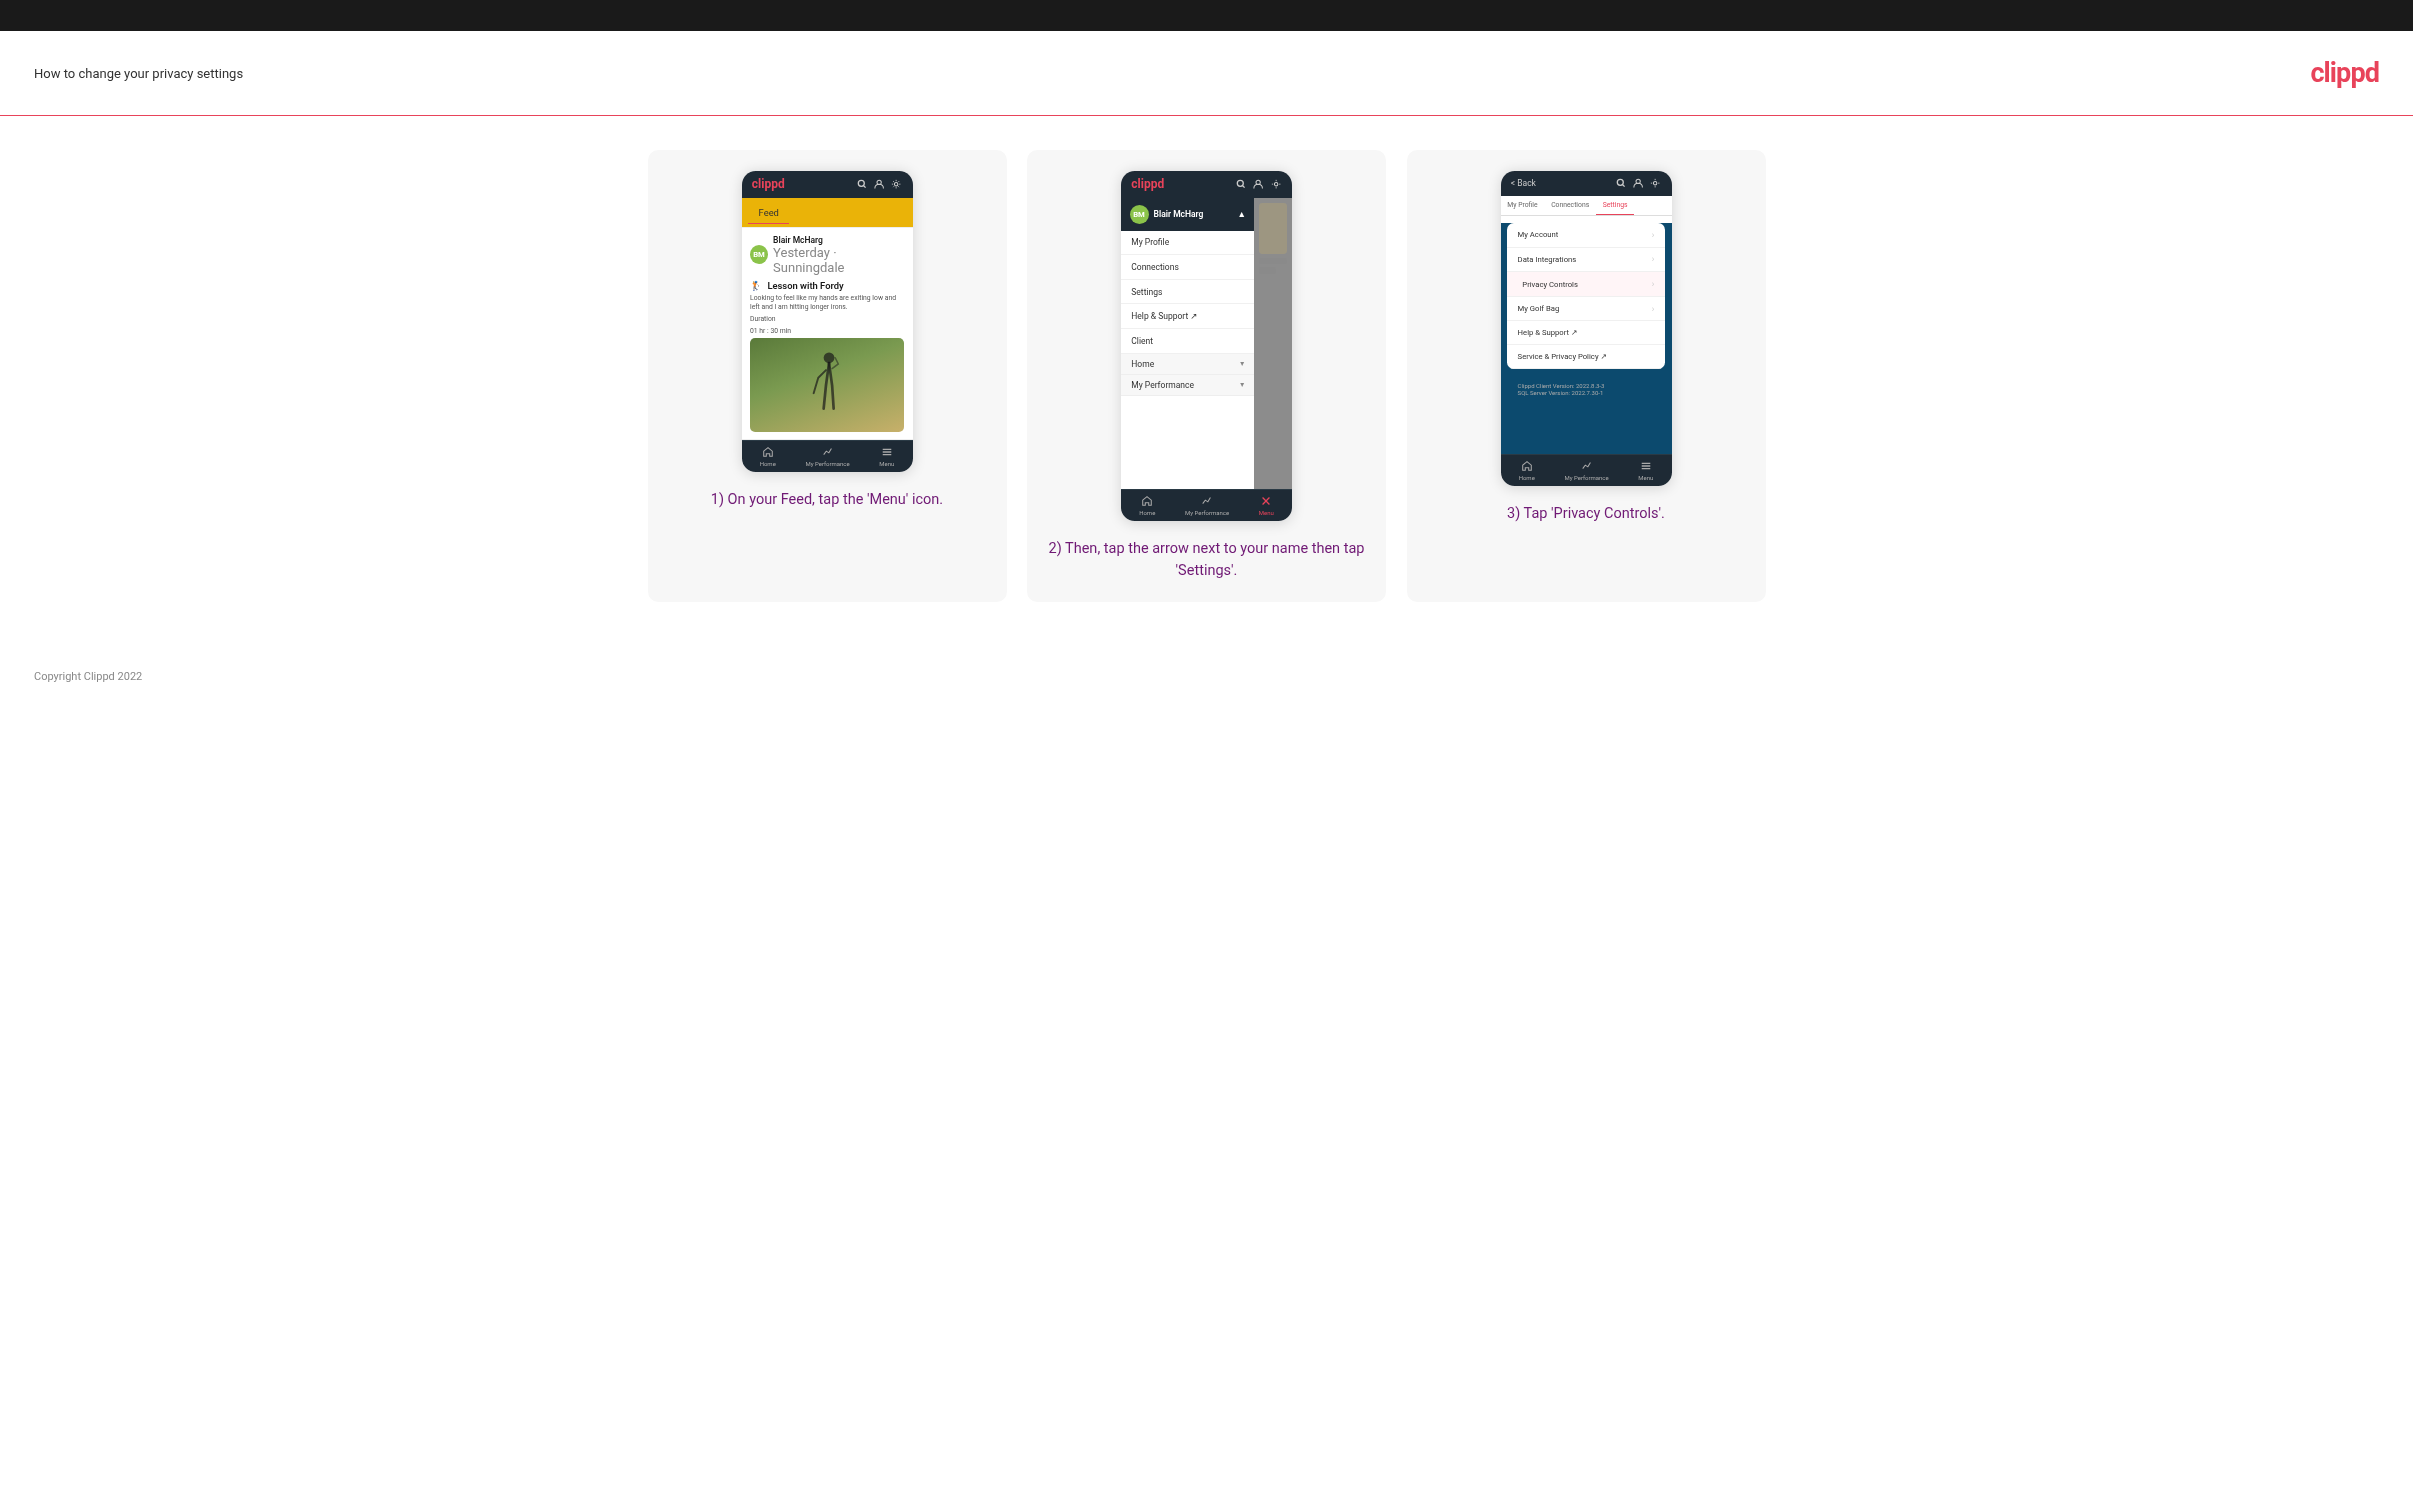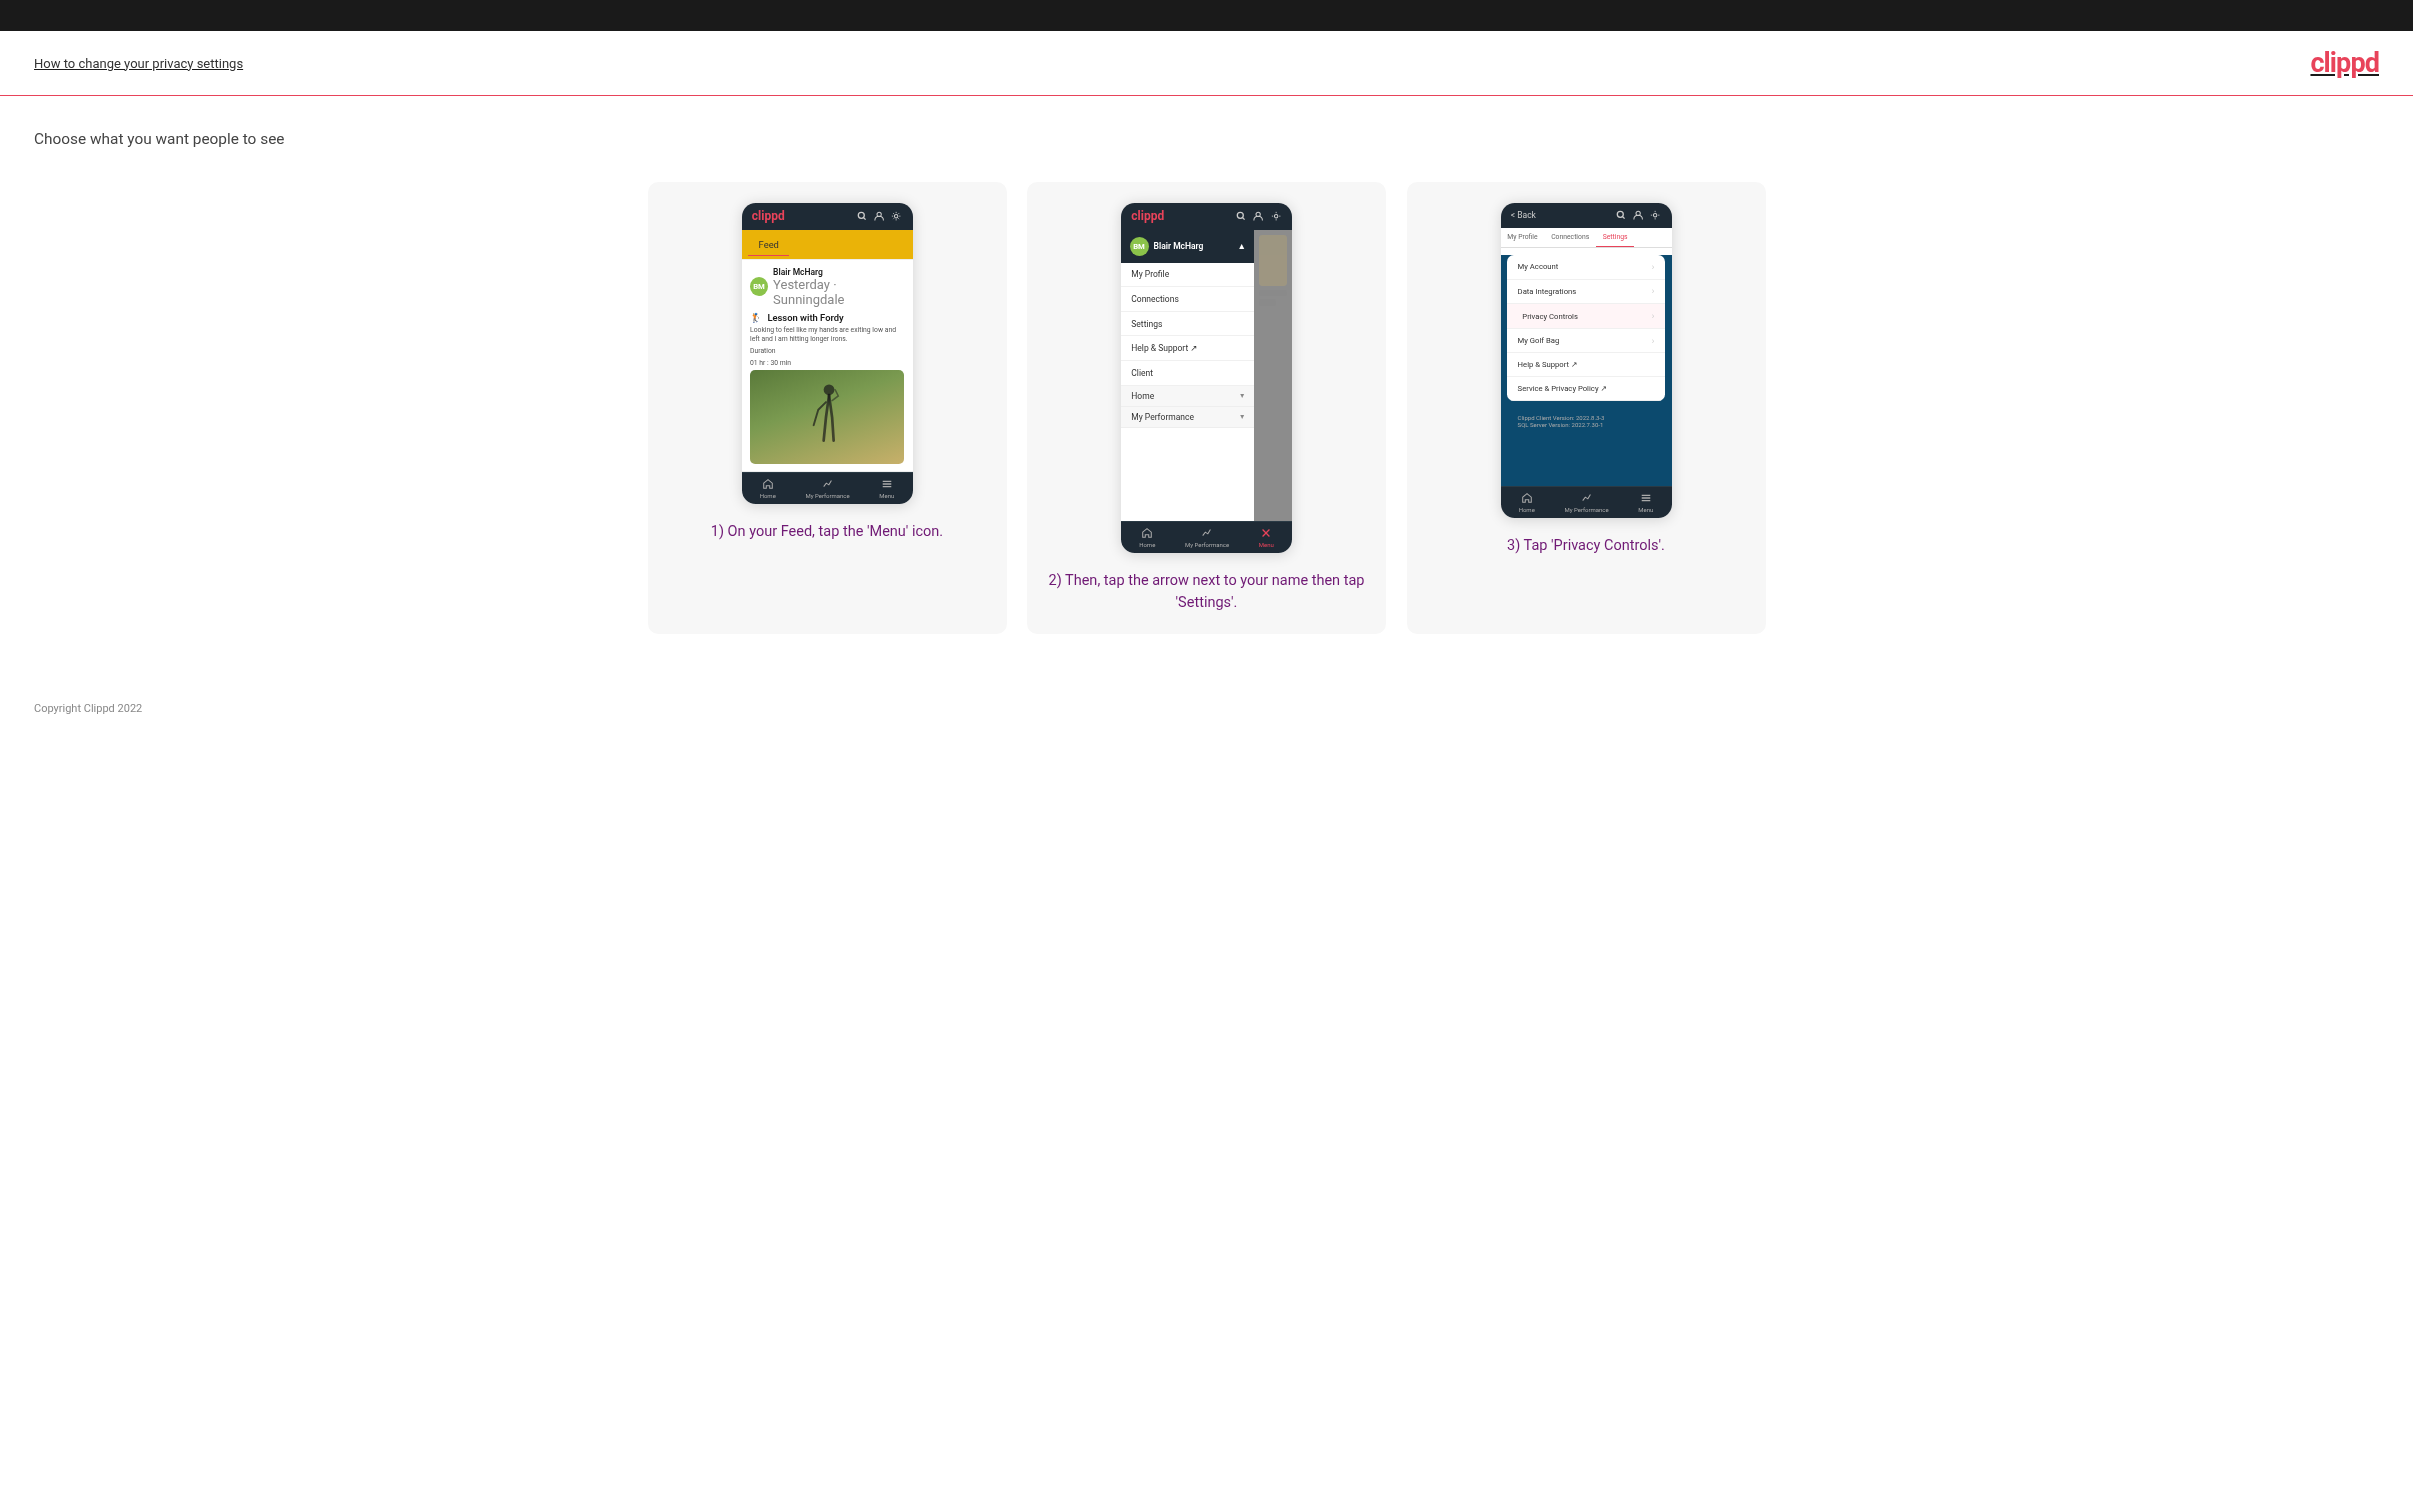--- a/index.html
+++ b/index.html
@@ -14,23 +14,22 @@
       background: #1a1a1a;
       height: 31px;
       width: 100%;
     }
 
     
     .header {
       display: flex;
       align-items: center;
       justify-content: space-between;
-      padding: 16px 34px;
+      padding: 26px 34px;
       border-bottom: 1.7px solid #e8435a;
-      text-decoration: underline;
     }
 
     .header-title {
       font-size: 13px;
       color: #333;
       font-weight: 400;
     }
 
     .logo {
       font-size: 27px;
@@ -369,21 +368,20 @@
 
 <div class="top-bar"></div>
 
 <div class="header">
   <span class="header-title">How to change your privacy settings</span>
   <span class="logo">clippd</span>
 </div>
 
 <div class="main-content">
 
-  <p class="page-subheading">Choose what you want people to see</p>
 
   <div class="steps-container">
 
     <div class="step-card">
       <div class="phone-mockup">
 
         <div class="phone-top-bar">
           <span class="phone-logo">clippd</span>
           <div class="phone-icons">
             <span class="phone-icon">

